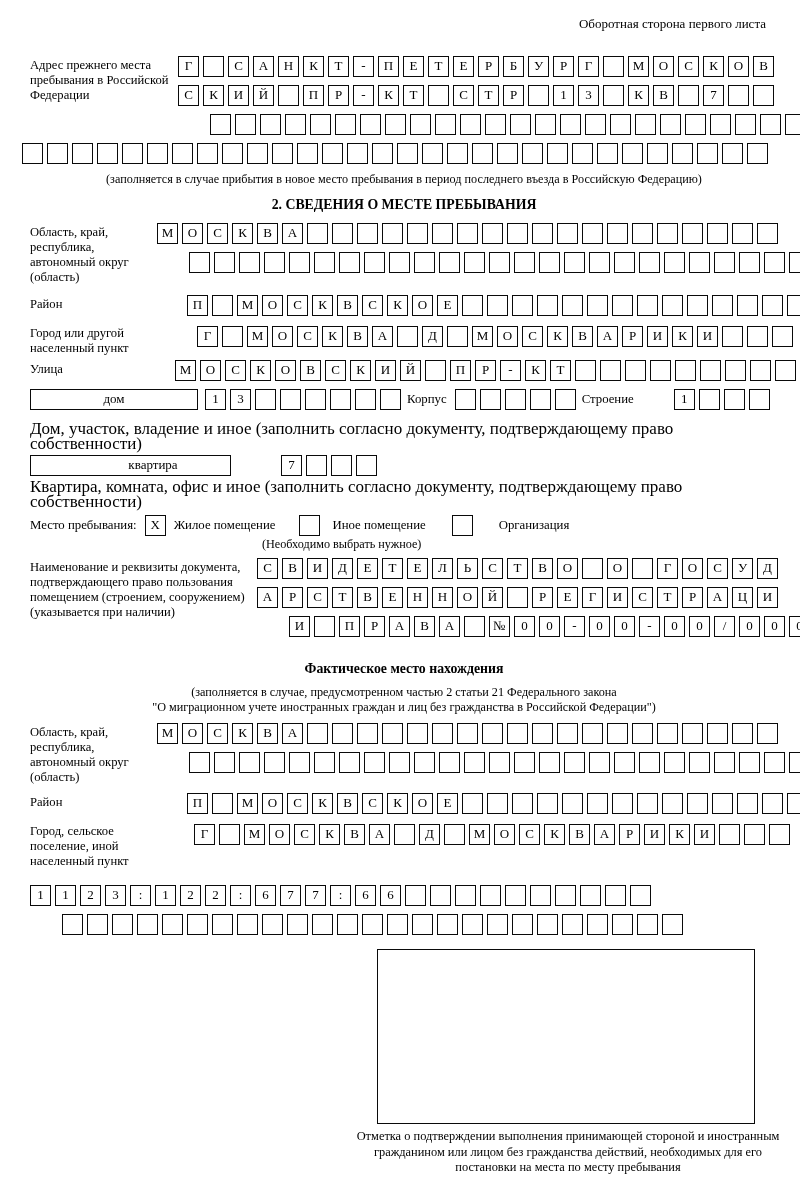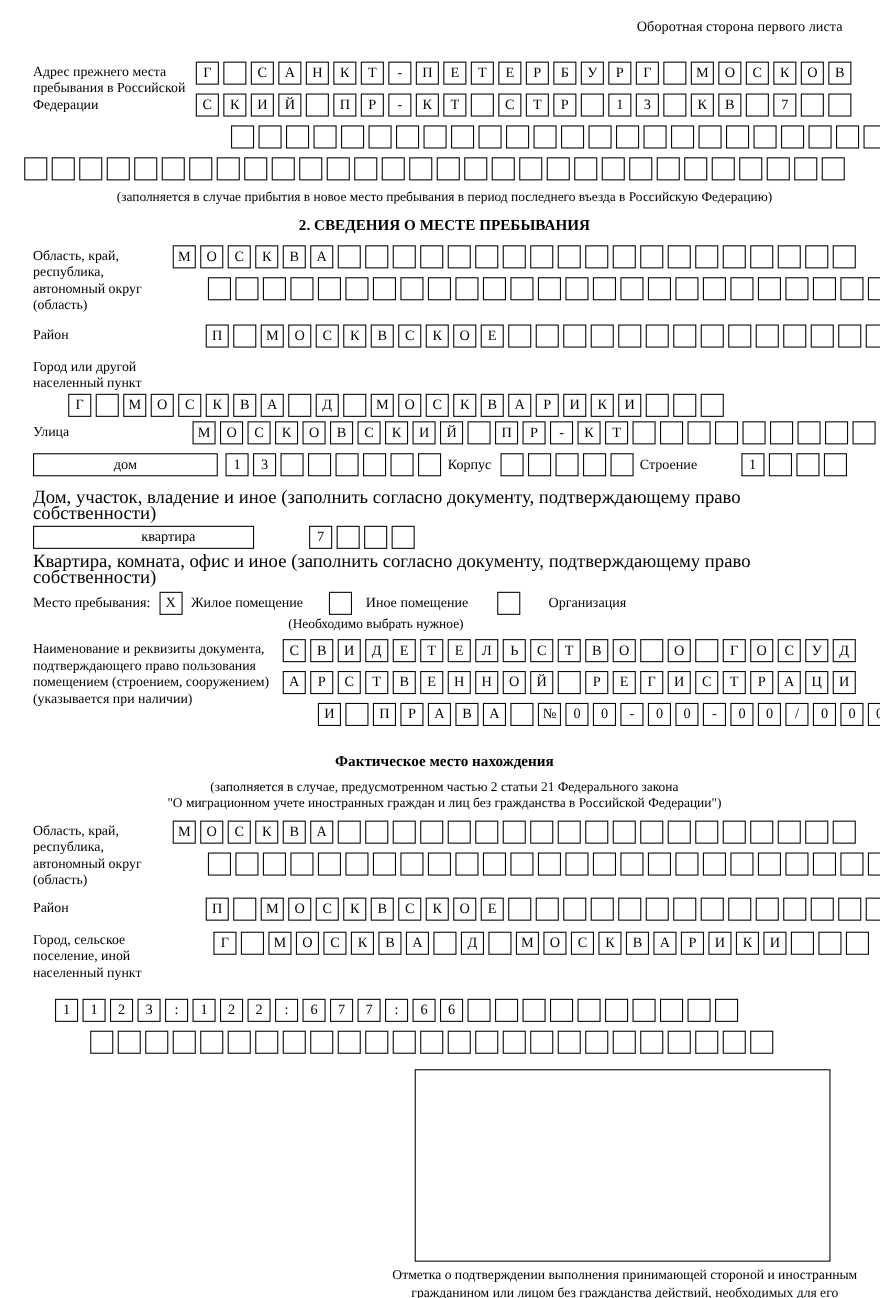--- a/index.html
+++ b/index.html
@@ -34,22 +34,22 @@
   }
   .inline-lab { font-size:12.8px; line-height:21px; flex:none; }
   .chk { width:21px; height:21px; margin-right:0; }
   .stamp-box {
     border:1.8px solid #0a0a0a; width:378px; height:175px;
     margin-left:347px; margin-top:14px;
   }
   .stamp-note { width:432px; margin-left:322px; margin-top:5px;
     text-align:center; font-size:12.4px; line-height:15.5px; }
   .mb8 { margin-bottom:8px; } .mb10 { margin-bottom:10px; } .mb6 { margin-bottom:6px; }
-  .mb4 { margin-bottom:4px;flex-direction:column; } .mt4 { margin-top:4px; } .mt6 { margin-top:6px; }
-  .mt3 { margin-top:3px; } .mt8 { margin-top:8px; } .mt10 { margin-top:10px;margin-left:20px; }
+  .mb4 { margin-bottom:4px; } .mt4 { margin-top:4px; } .mt6 { margin-top:6px; }
+  .mt3 { margin-top:3px; } .mt8 { margin-top:8px; } .mt10 { margin-top:10px; }
 </style>
 </head>
 <body>
 
 <div class="hdr-right">Оборотная сторона первого листа</div>
 
 <div class="frow">
   <div class="flabel" style="width:148px;">Адрес прежнего места пребывания в Российской Федерации</div>
   <div class="cellcol">
     <div class="cellrow"><span class="cell">Г</span><span class="cell"></span><span class="cell">С</span><span class="cell">А</span><span class="cell">Н</span><span class="cell">К</span><span class="cell">Т</span><span class="cell">-</span><span class="cell">П</span><span class="cell">Е</span><span class="cell">Т</span><span class="cell">Е</span><span class="cell">Р</span><span class="cell">Б</span><span class="cell">У</span><span class="cell">Р</span><span class="cell">Г</span><span class="cell"></span><span class="cell">М</span><span class="cell">О</span><span class="cell">С</span><span class="cell">К</span><span class="cell">О</span><span class="cell">В</span></div>

